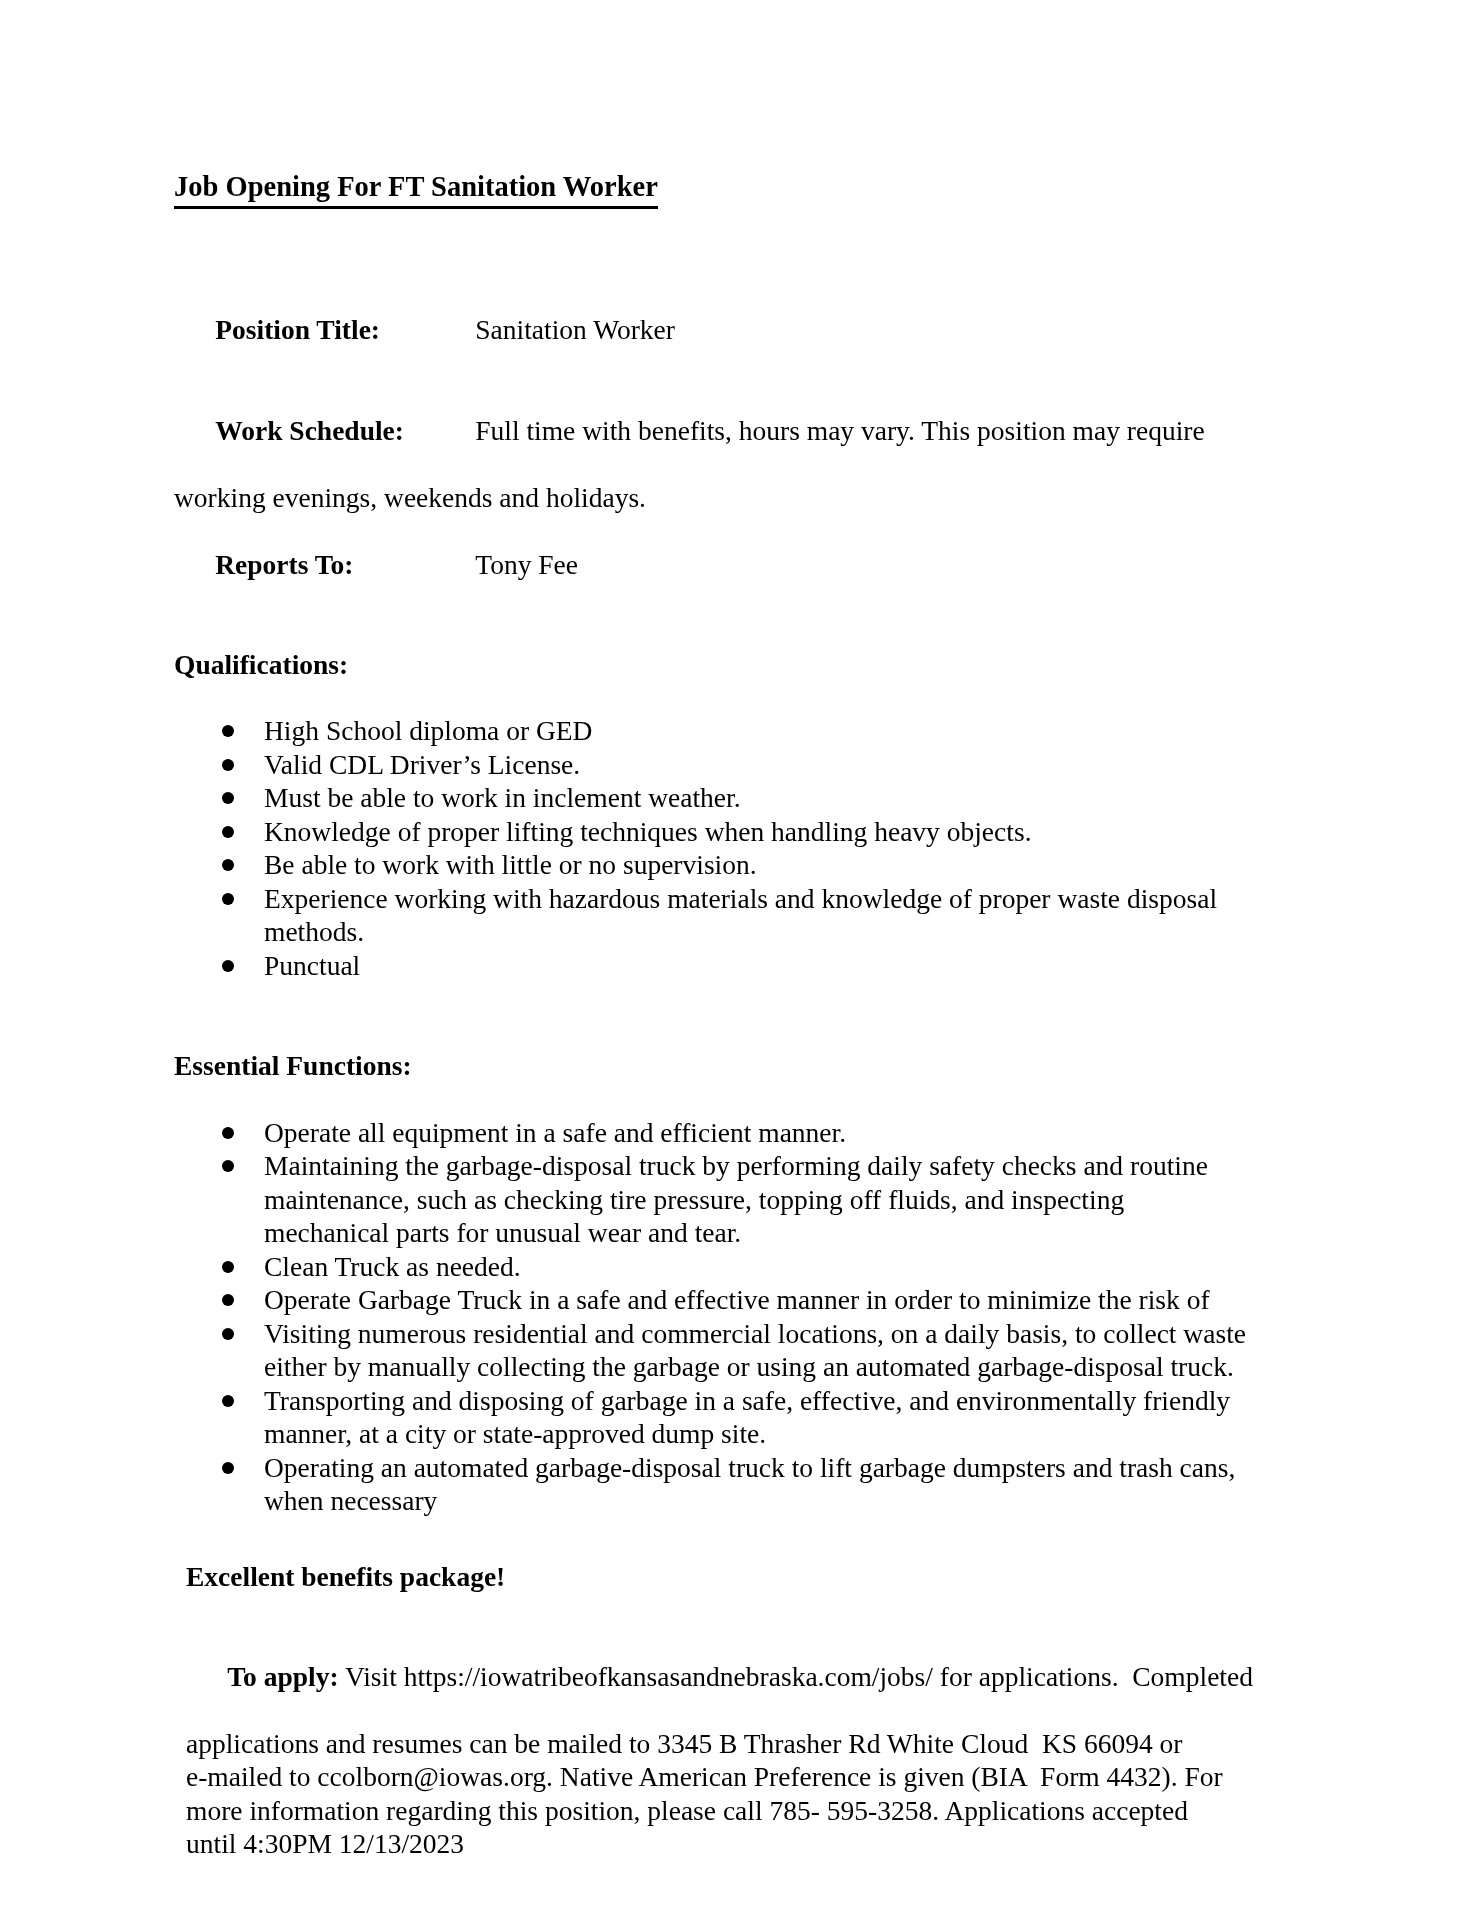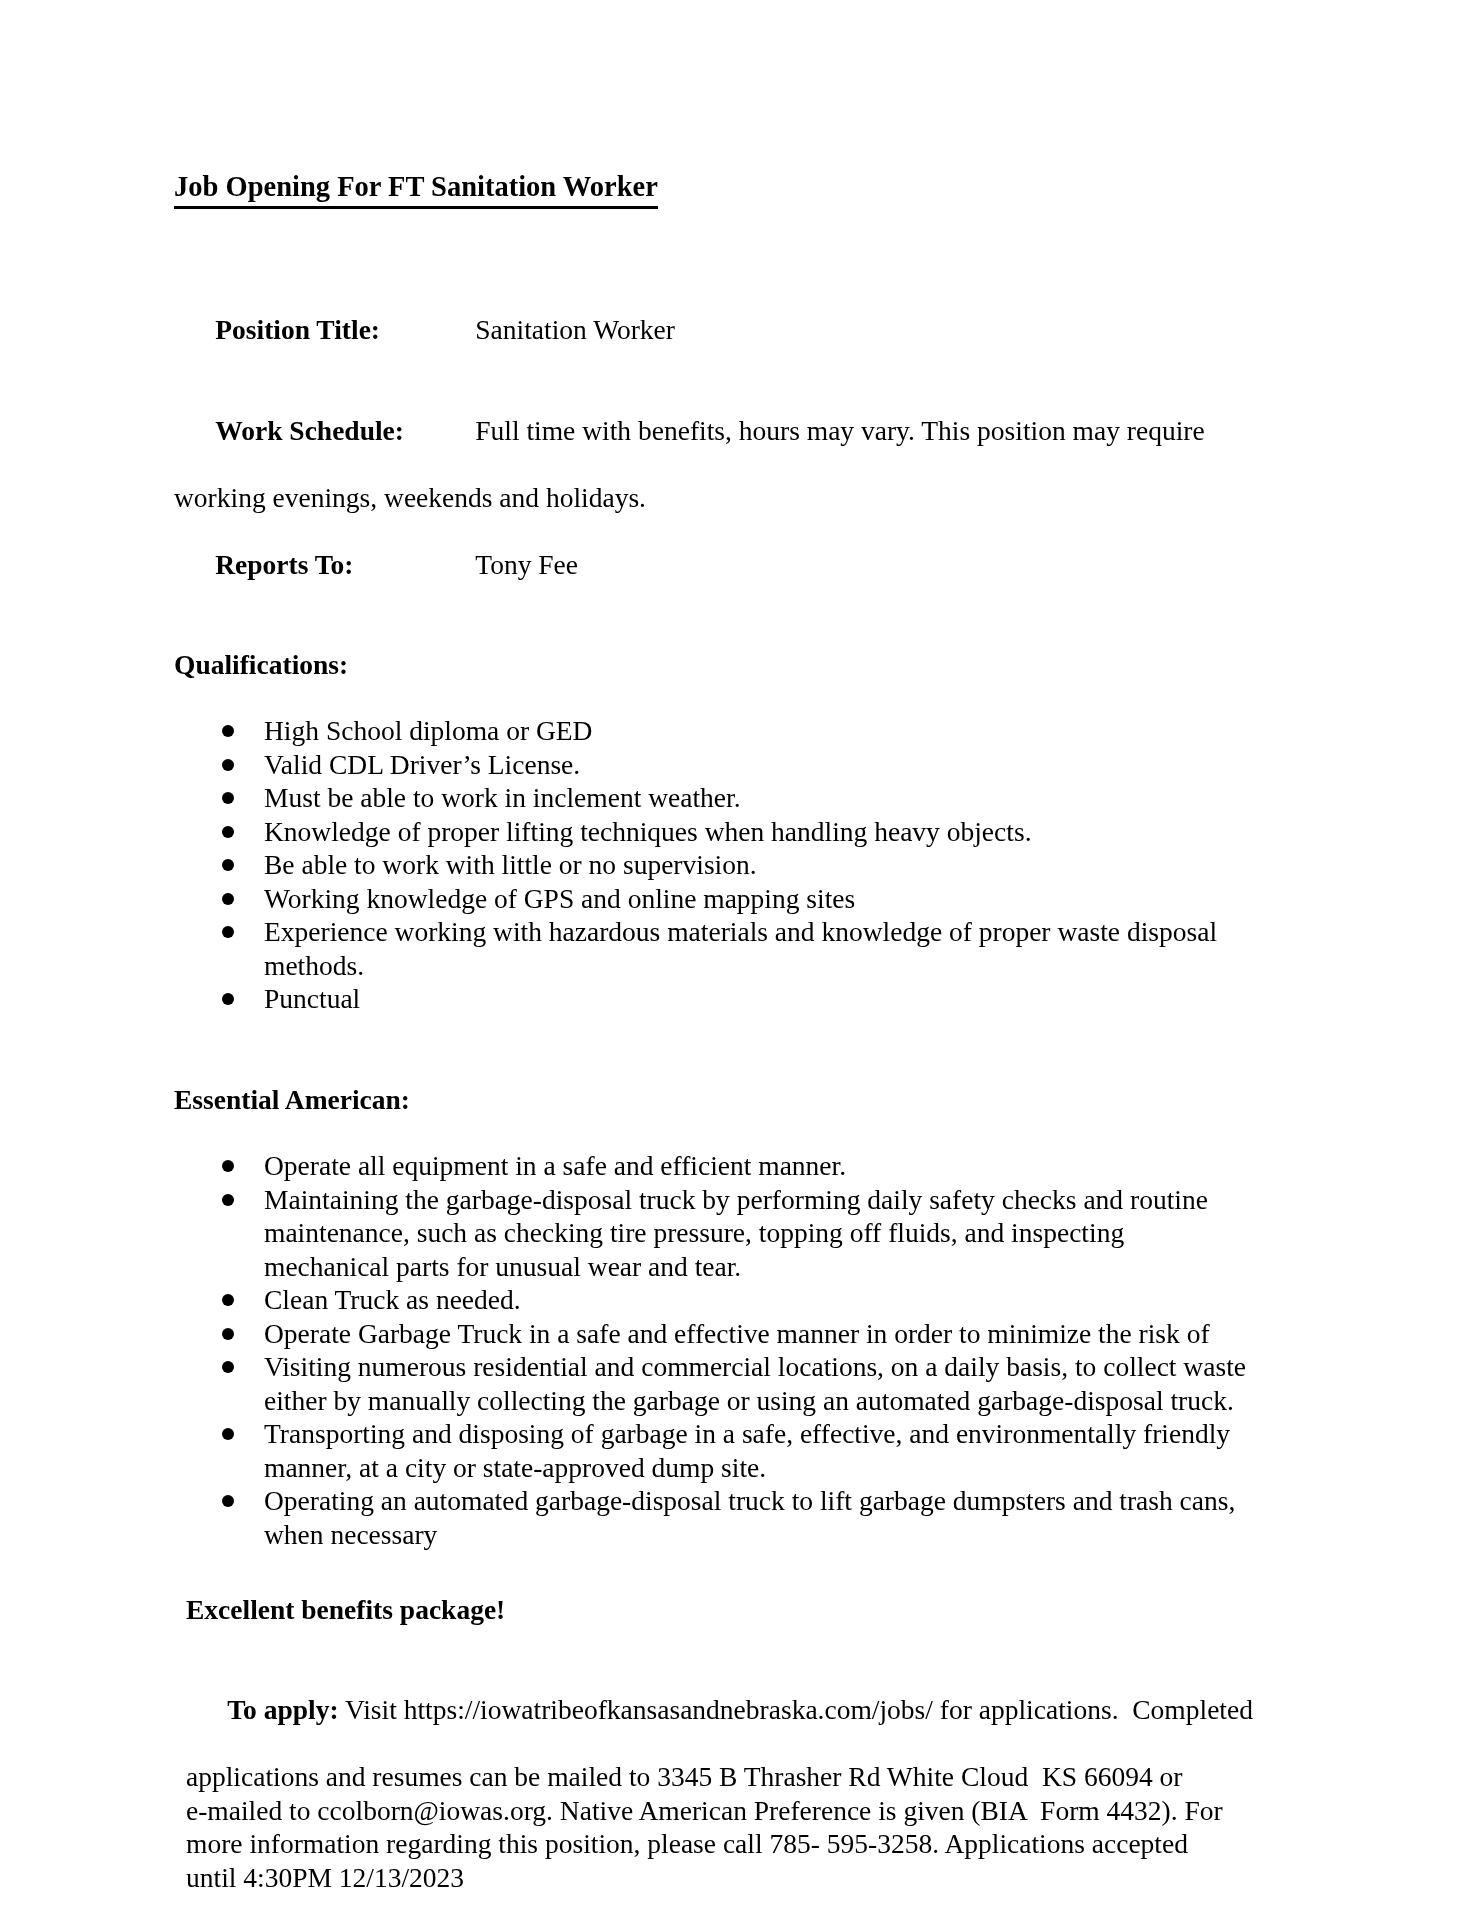--- a/index.html
+++ b/index.html
@@ -109,34 +109,30 @@
     <div class="bullet-item">
       <span class="bullet-dot"></span>
       <div class="bullet-line">Knowledge of proper lifting techniques when handling heavy objects.</div>
     </div>
     <div class="bullet-item">
       <span class="bullet-dot"></span>
       <div class="bullet-line">Be able to work with little or no supervision.</div>
     </div>
     <div class="bullet-item">
       <span class="bullet-dot"></span>
-      <div class="bullet-line">Working knowledge of GPS and online mapping sites</div>
-    </div>
-    <div class="bullet-item">
-      <span class="bullet-dot"></span>
       <div class="bullet-line">Experience working with hazardous materials and knowledge of proper waste disposal</div>
       <div class="bullet-line">methods.</div>
     </div>
     <div class="bullet-item">
       <span class="bullet-dot"></span>
       <div class="bullet-line">Punctual</div>
     </div>
   </div>
 
-  <div class="section-heading heading-ef">Essential American:</div>
+  <div class="section-heading heading-ef">Essential Functions:</div>
 
   <div class="bullet-list">
     <div class="bullet-item">
       <span class="bullet-dot"></span>
       <div class="bullet-line">Operate all equipment in a safe and efficient manner.</div>
     </div>
     <div class="bullet-item">
       <span class="bullet-dot"></span>
       <div class="bullet-line">Maintaining the garbage-disposal truck by performing daily safety checks and routine</div>
       <div class="bullet-line">maintenance, such as checking tire pressure, topping off fluids, and inspecting</div>

